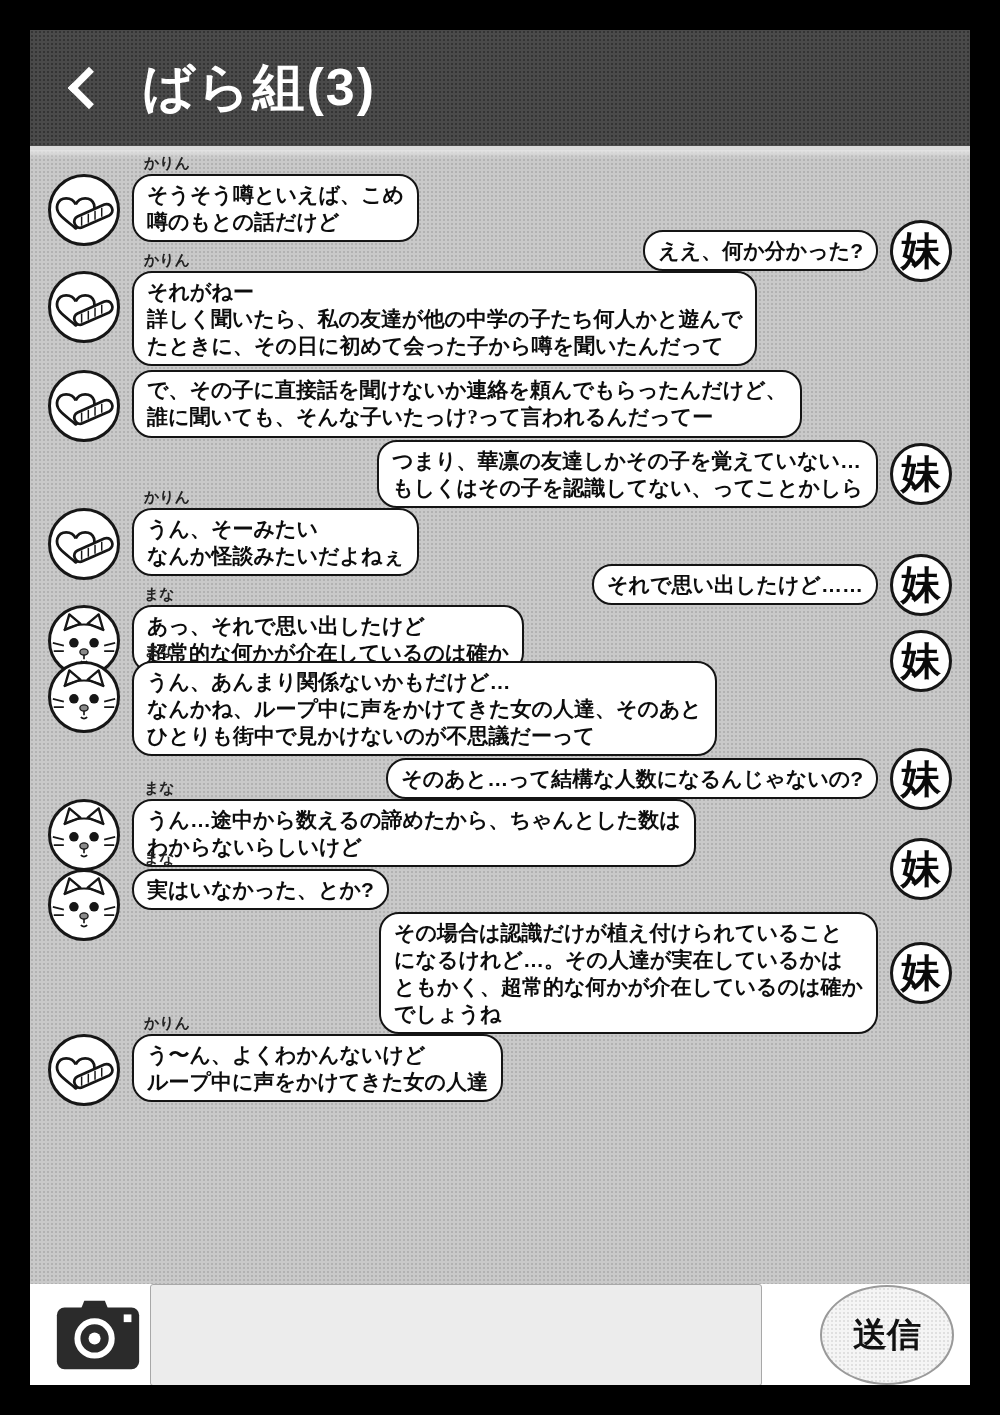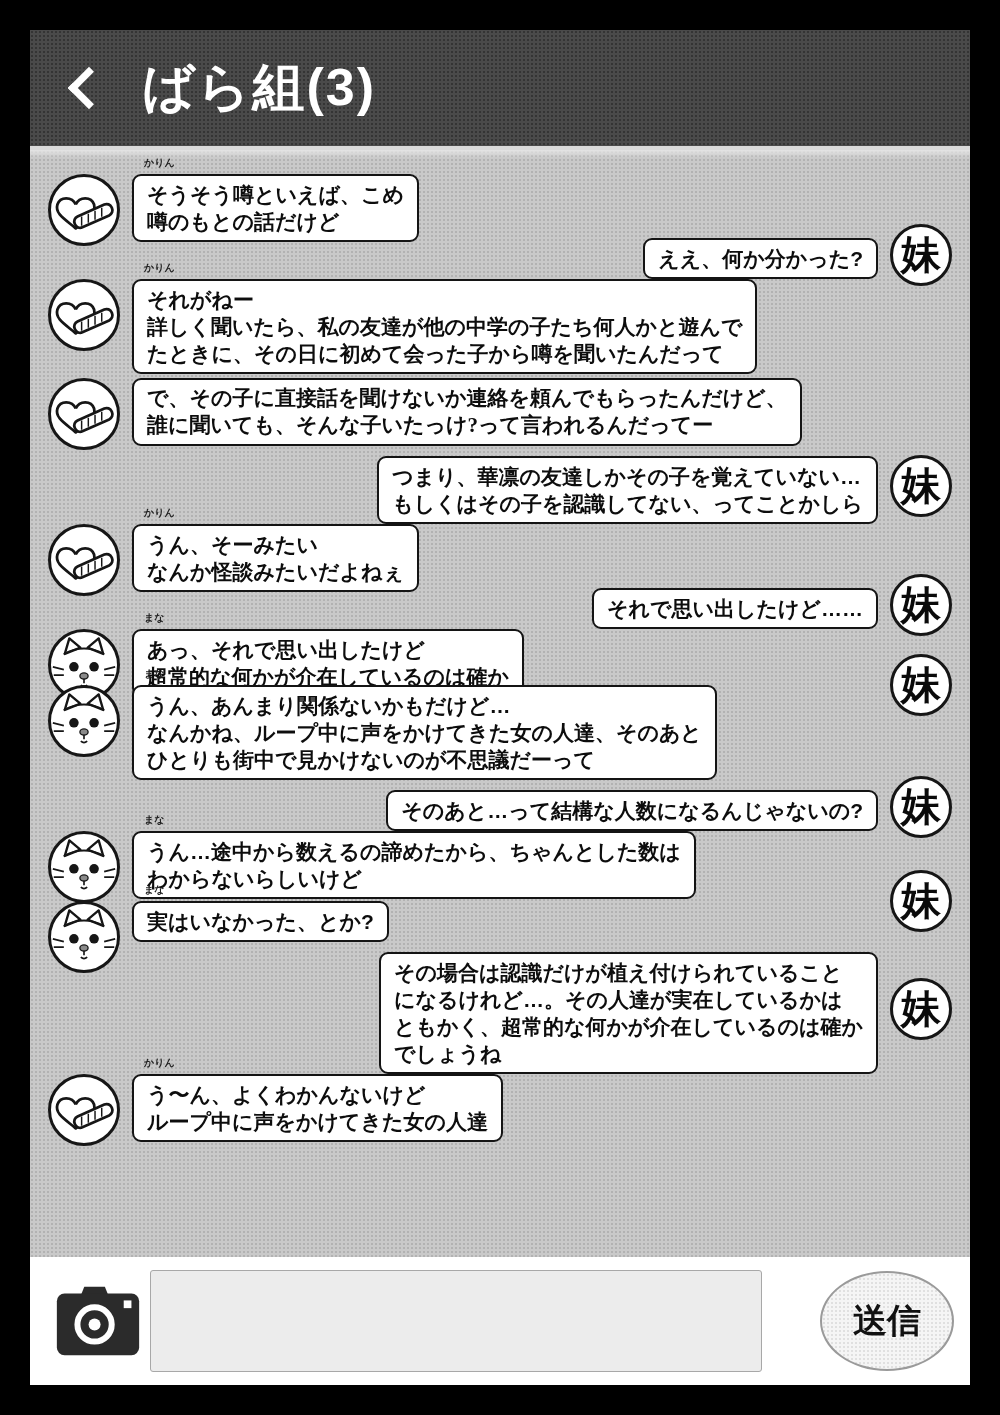--- a/index.html
+++ b/index.html
@@ -40,43 +40,43 @@
   .row.right { justify-content:flex-end; }
 
   .row + .row { margin-top:4px; }
   .row.left + .row.right { margin-top:-12px; }
   .row.right + .row.left { margin-top:-20px; }
   .row.left + .row.left  { margin-top:4px;font-family:Liberation Serif, serif; }
   #chat .row:nth-child(5), #chat .row:nth-child(11),
   #chat .row:nth-child(13), #chat .row:nth-child(15) { margin-top:2px; }
 
   .stack { display:flex; flex-direction:column; max-width:742px; }
-  .row.right .stack { align-items:flex-end;margin-top:8px; }
-
-  .label { font-size:10px; font-weight:bold; color:#222; height:18px; line-height:18px; margin:0 0 2px 12px; }
+  .row.right .stack { align-items:flex-end; }
+
+  .label { font-size:15px; font-weight:bold; color:#222; height:18px; line-height:18px; margin:0 0 2px 12px; }
 
   .bubble {
-    background:#fff; border:2.5px solid #141414; border-radius:9px;
+    background:#fff; border:2.5px solid #141414; border-radius:20px;
     padding:5px 13px; font-size:21px; font-weight:bold; line-height:27px;
     color:#0d0d0d; white-space:pre-line; width:fit-content;
   }
 
   .avatar {
     position:absolute; background:#fff; border:3px solid #161616; border-radius:50%;
     display:flex; align-items:center; justify-content:center; overflow:hidden; cursor:pointer;
   }
   .row.left  .avatar { left:18px; top:0; width:72px; height:72px; }
   .row.has-label.left .avatar { top:20px; }
   .row.right .avatar { right:18px; top:50%; transform:translateY(-50%); width:62px; height:62px; }
 
   .imouto-kanji { font-family:"Liberation Serif","DejaVu Serif",serif; font-weight:900; font-size:40px; color:#0a0a0a; line-height:1; }
 
   
   .composer {
-    height:128px; flex:0 0 auto; background:#fff;
+    height:101px; flex:0 0 auto; background:#fff;
     display:flex; align-items:center; padding:0 16px;
   }
   .camera-btn { width:104px; height:100px; display:flex; align-items:center; justify-content:center; cursor:pointer; flex:0 0 auto; }
   .msg-input {
     flex:1 1 auto; height:102px; margin-right:58px;
     background:#ececec; border:1.5px solid #a8a8a8; border-radius:3px;
     font-size:24px; padding:0 14px; color:#111; outline:none;
     font-family:"Liberation Sans","DejaVu Sans",sans-serif;
   }
   .send-btn {

